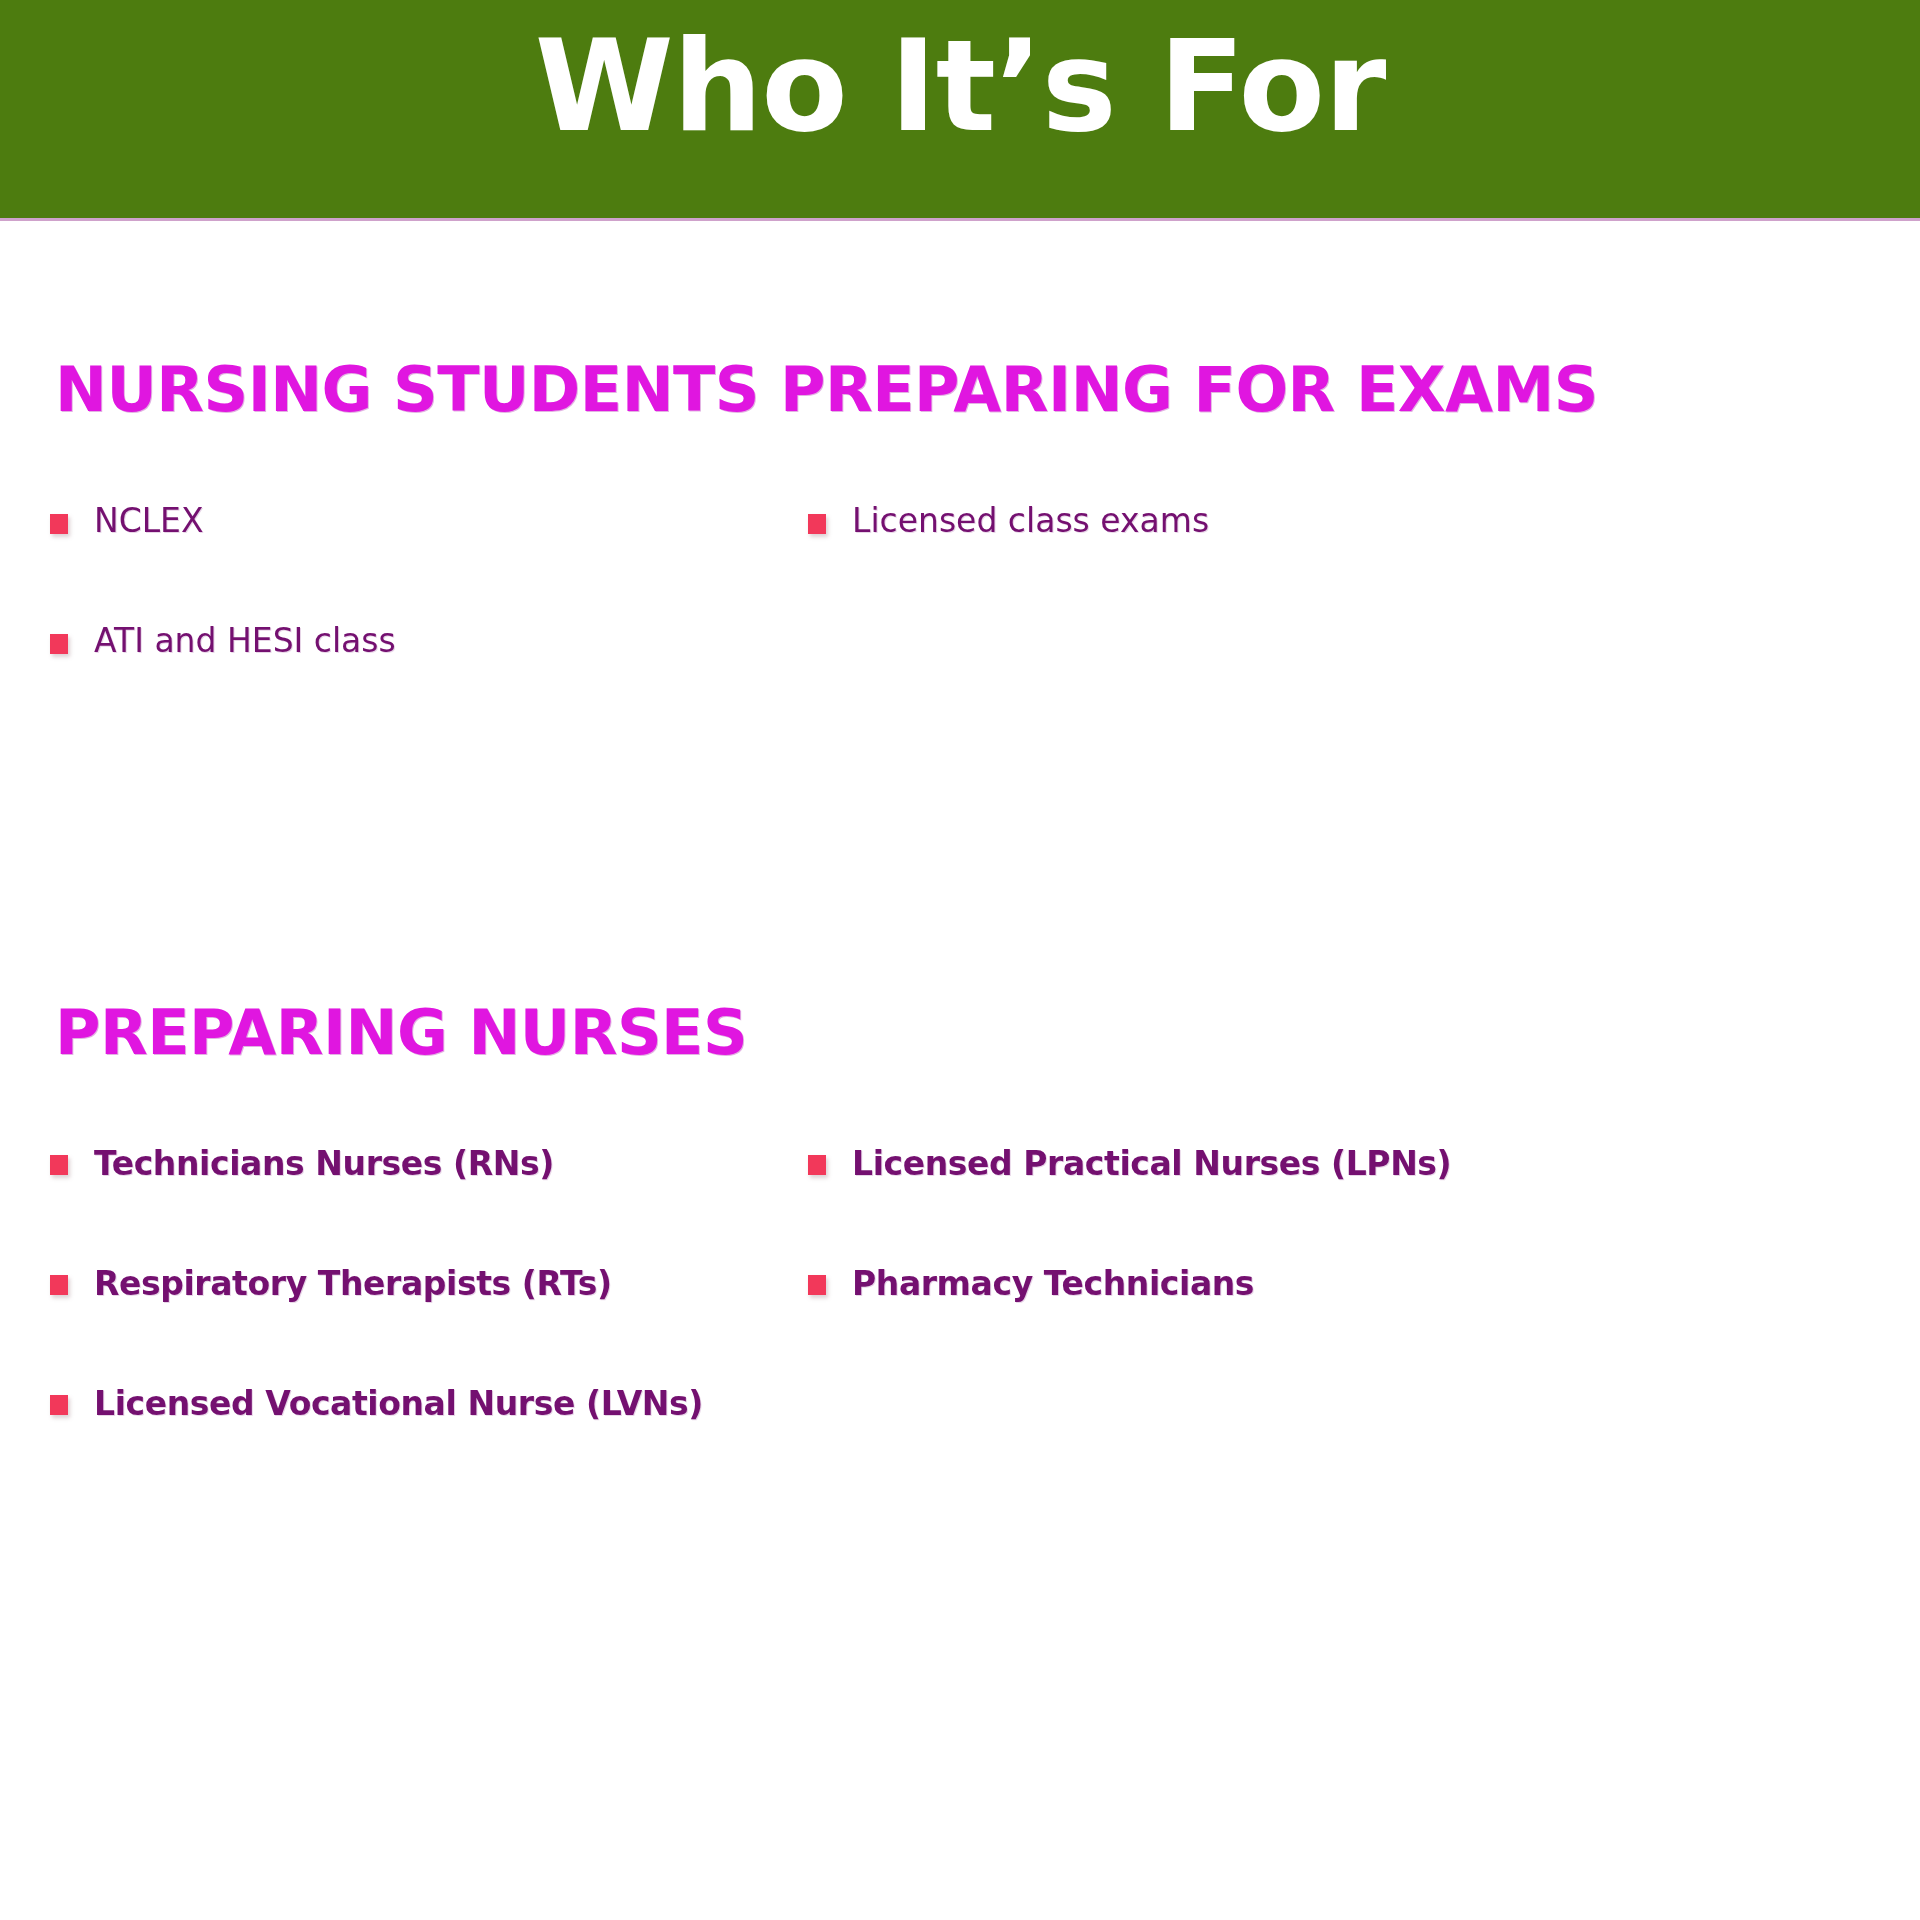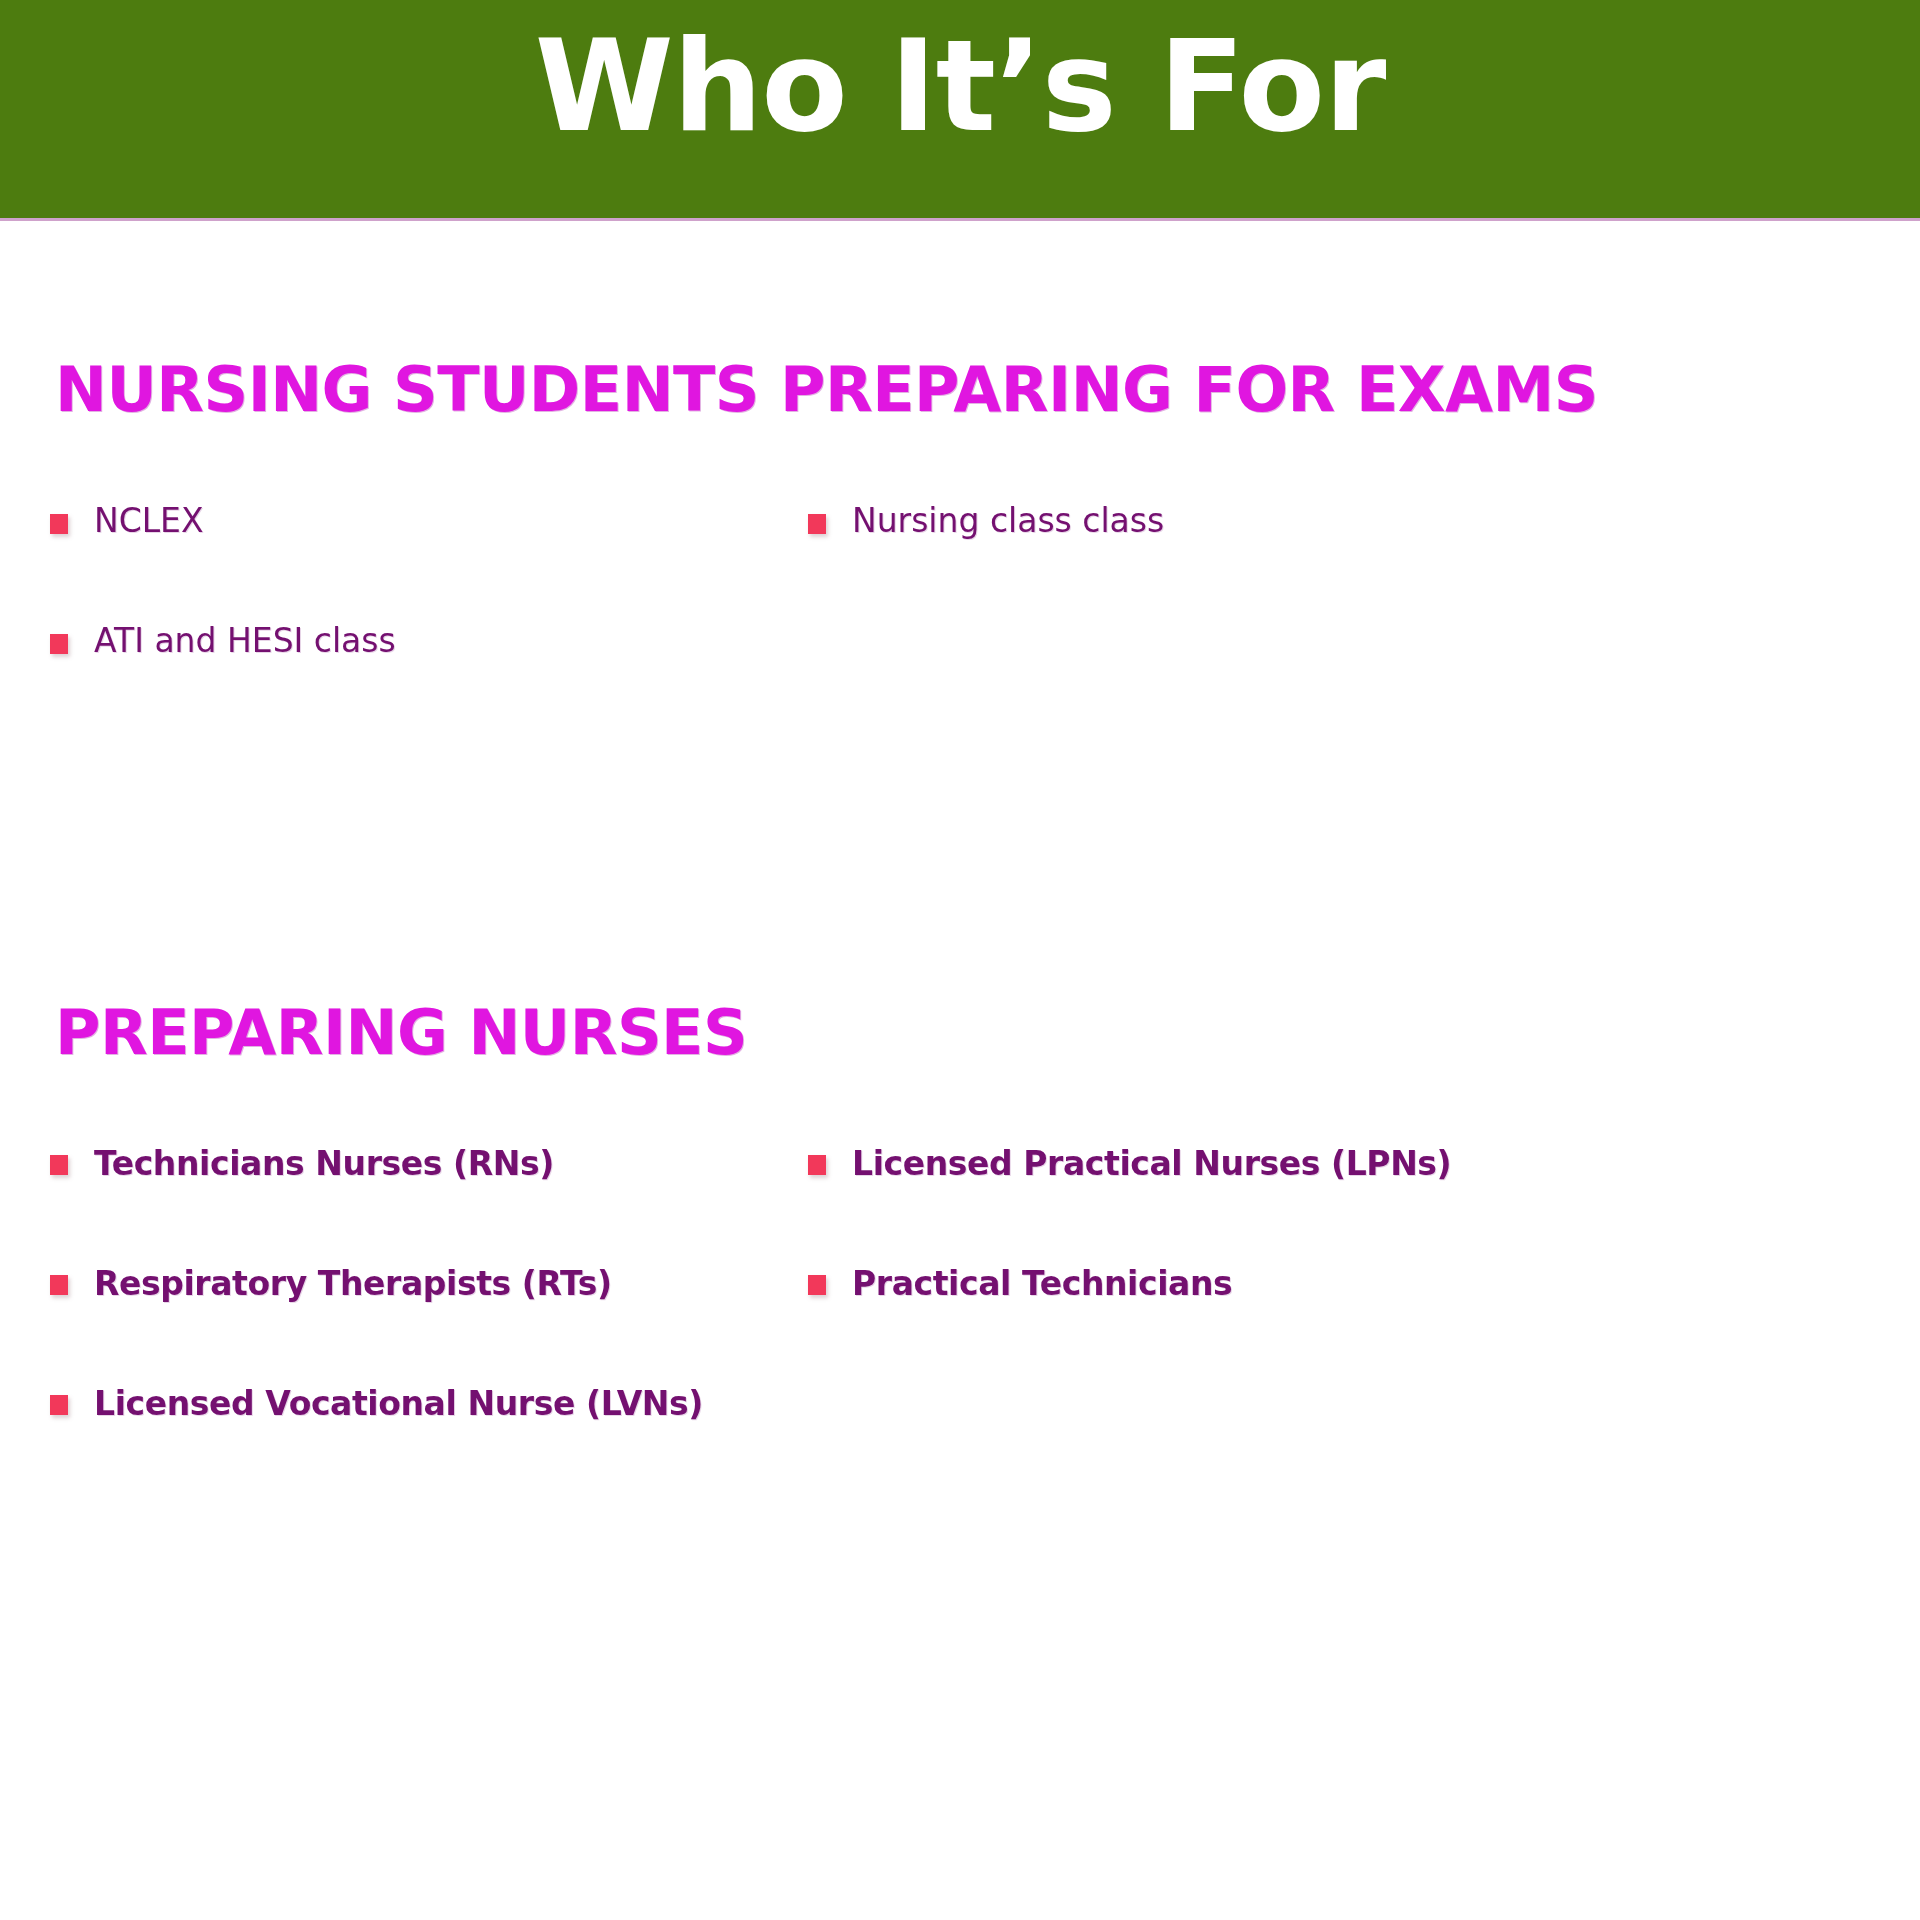--- a/index.html
+++ b/index.html
@@ -135,21 +135,21 @@
       </div>
       <div class="bullet-item">
         <span class="bullet-marker"></span>
         <span class="bullet-text">ATI and HESI class</span>
       </div>
     </div>
 
     <div class="bullet-col col-right">
       <div class="bullet-item">
         <span class="bullet-marker"></span>
-        <span class="bullet-text">Nursing class class</span>
+        <span class="bullet-text">Licensed class exams</span>
       </div>
     </div>
 
   </div>
 </div>
 
 <div class="section" id="section-nurses">
   <div class="section-heading">PREPARING NURSES</div>
 
   <div class="bullet-grid">
@@ -169,18 +169,18 @@
       </div>
     </div>
 
     <div class="bullet-col col-right">
       <div class="bullet-item">
         <span class="bullet-marker"></span>
         <span class="bullet-text">Licensed Practical Nurses (LPNs)</span>
       </div>
       <div class="bullet-item">
         <span class="bullet-marker"></span>
-        <span class="bullet-text">Practical Technicians</span>
+        <span class="bullet-text">Pharmacy Technicians</span>
       </div>
     </div>
 
   </div>
 </div>
 
 </body></html>

